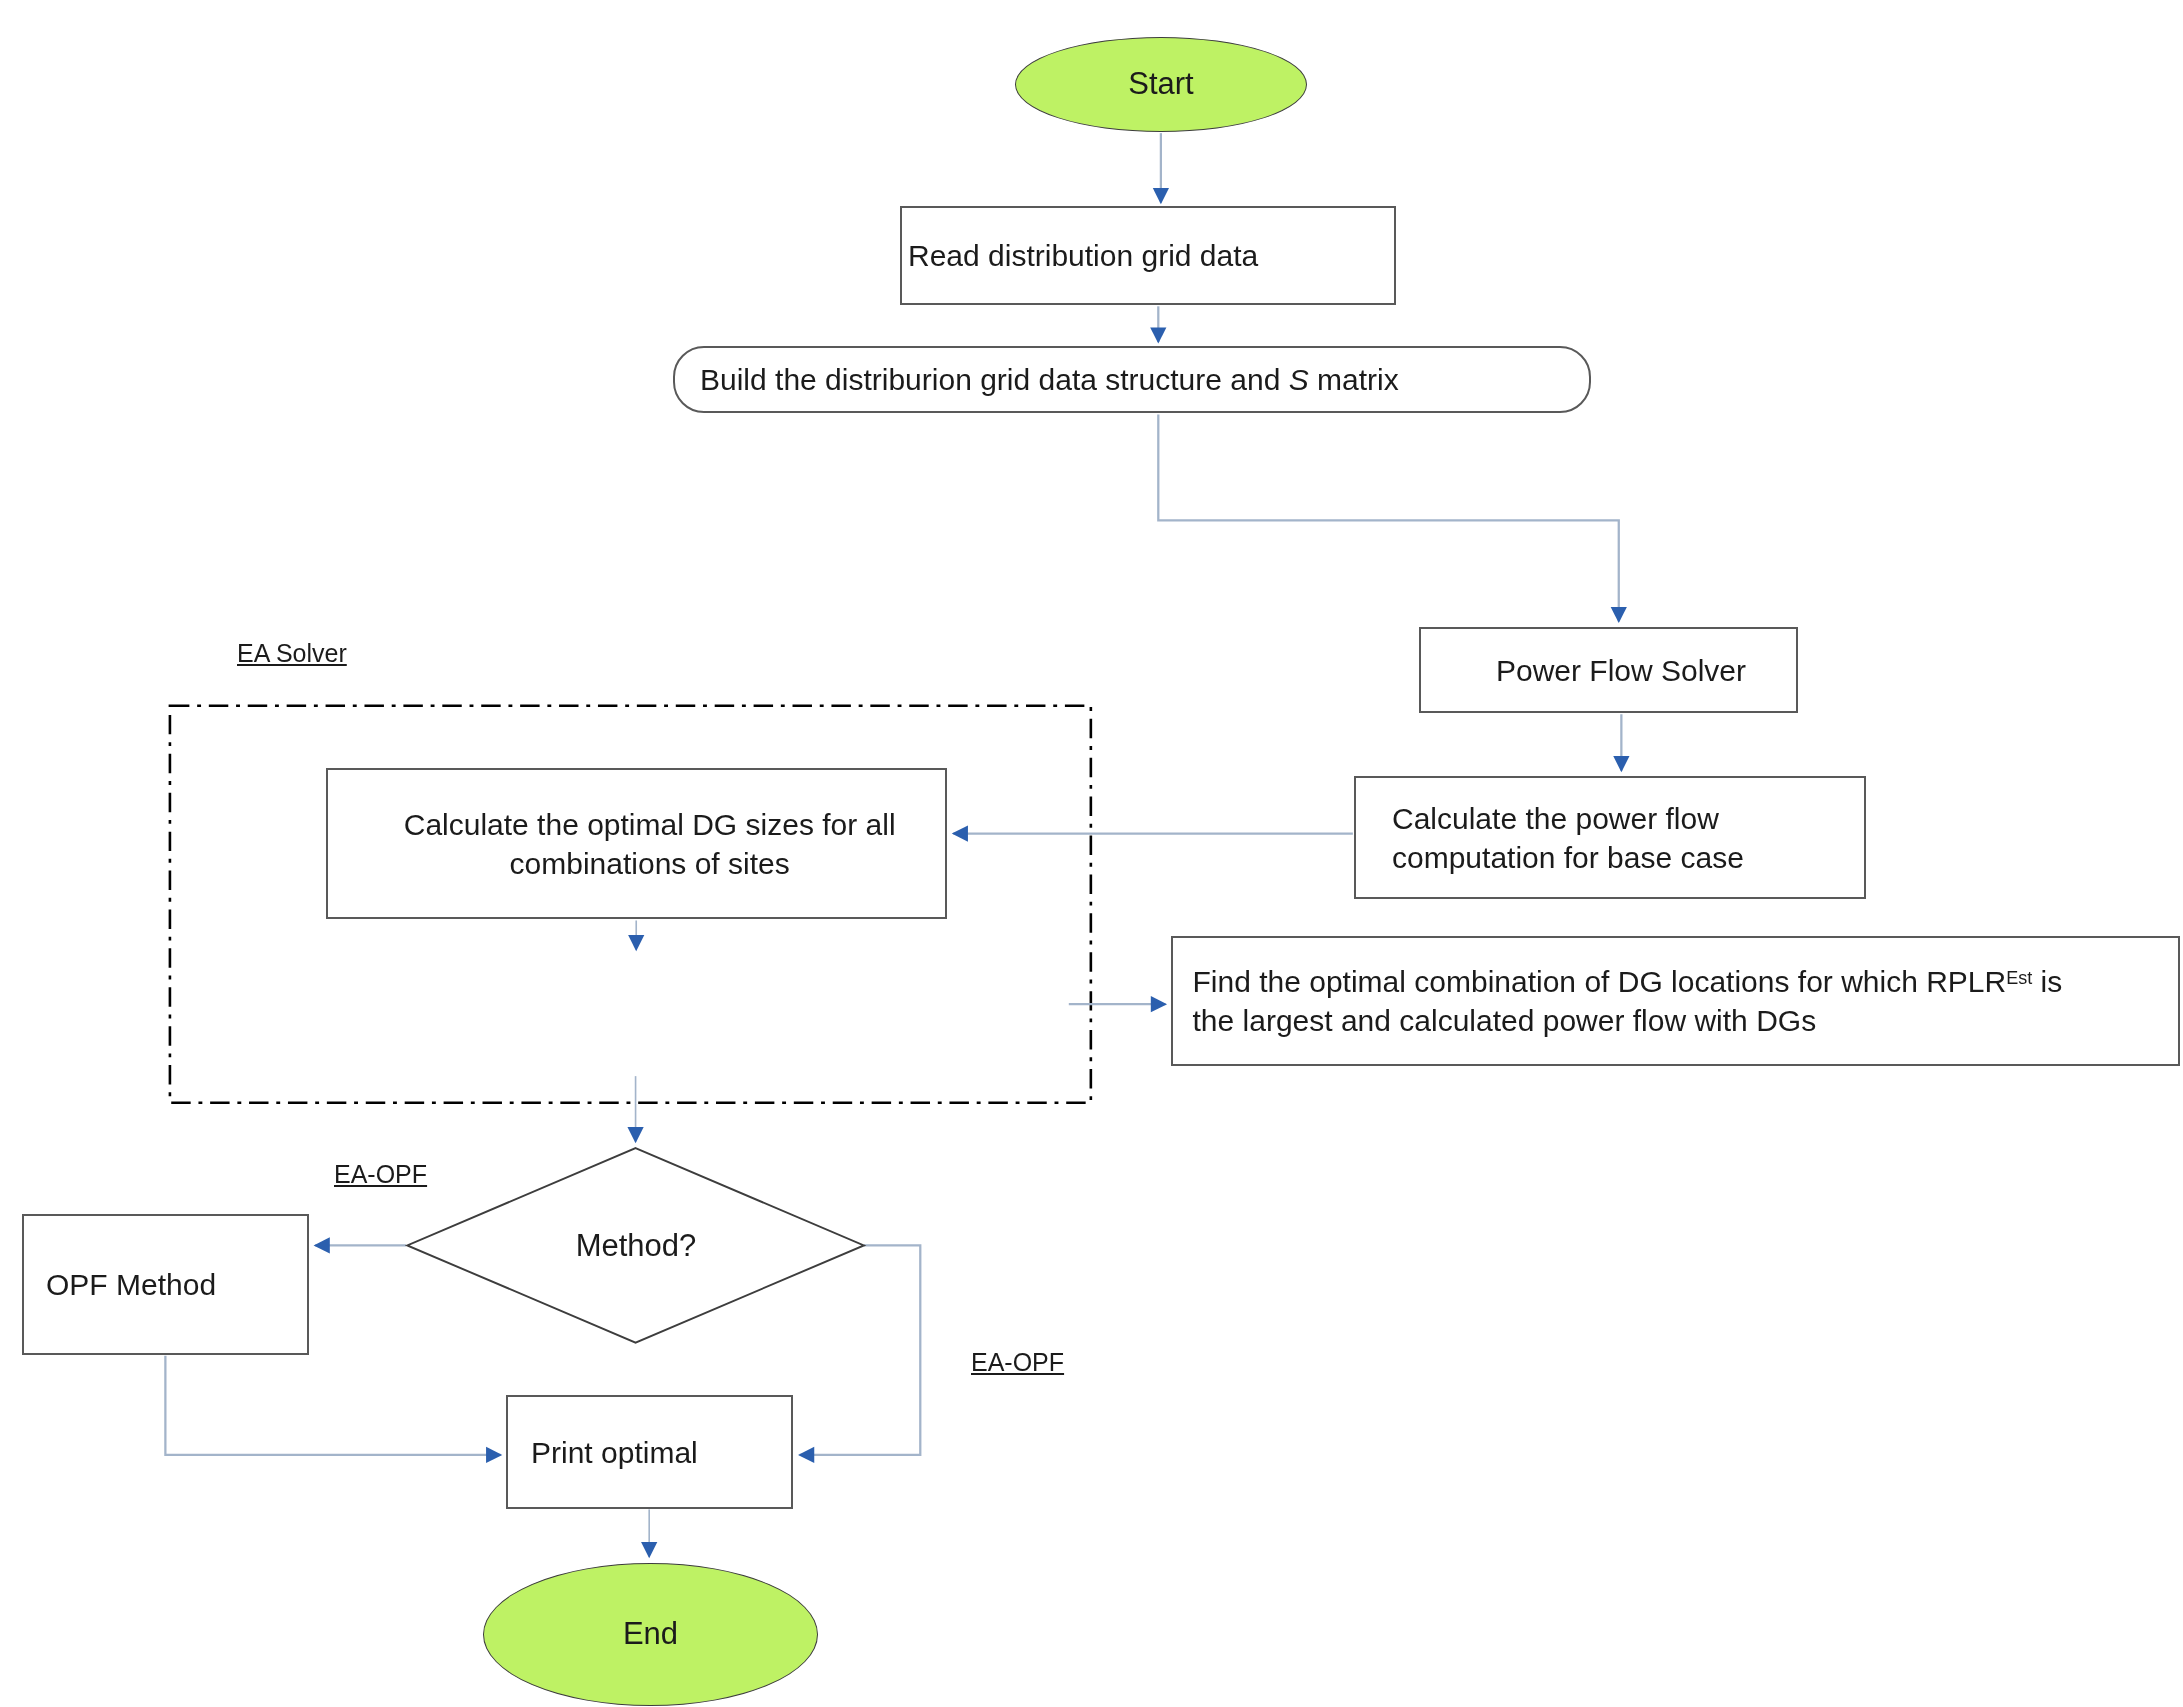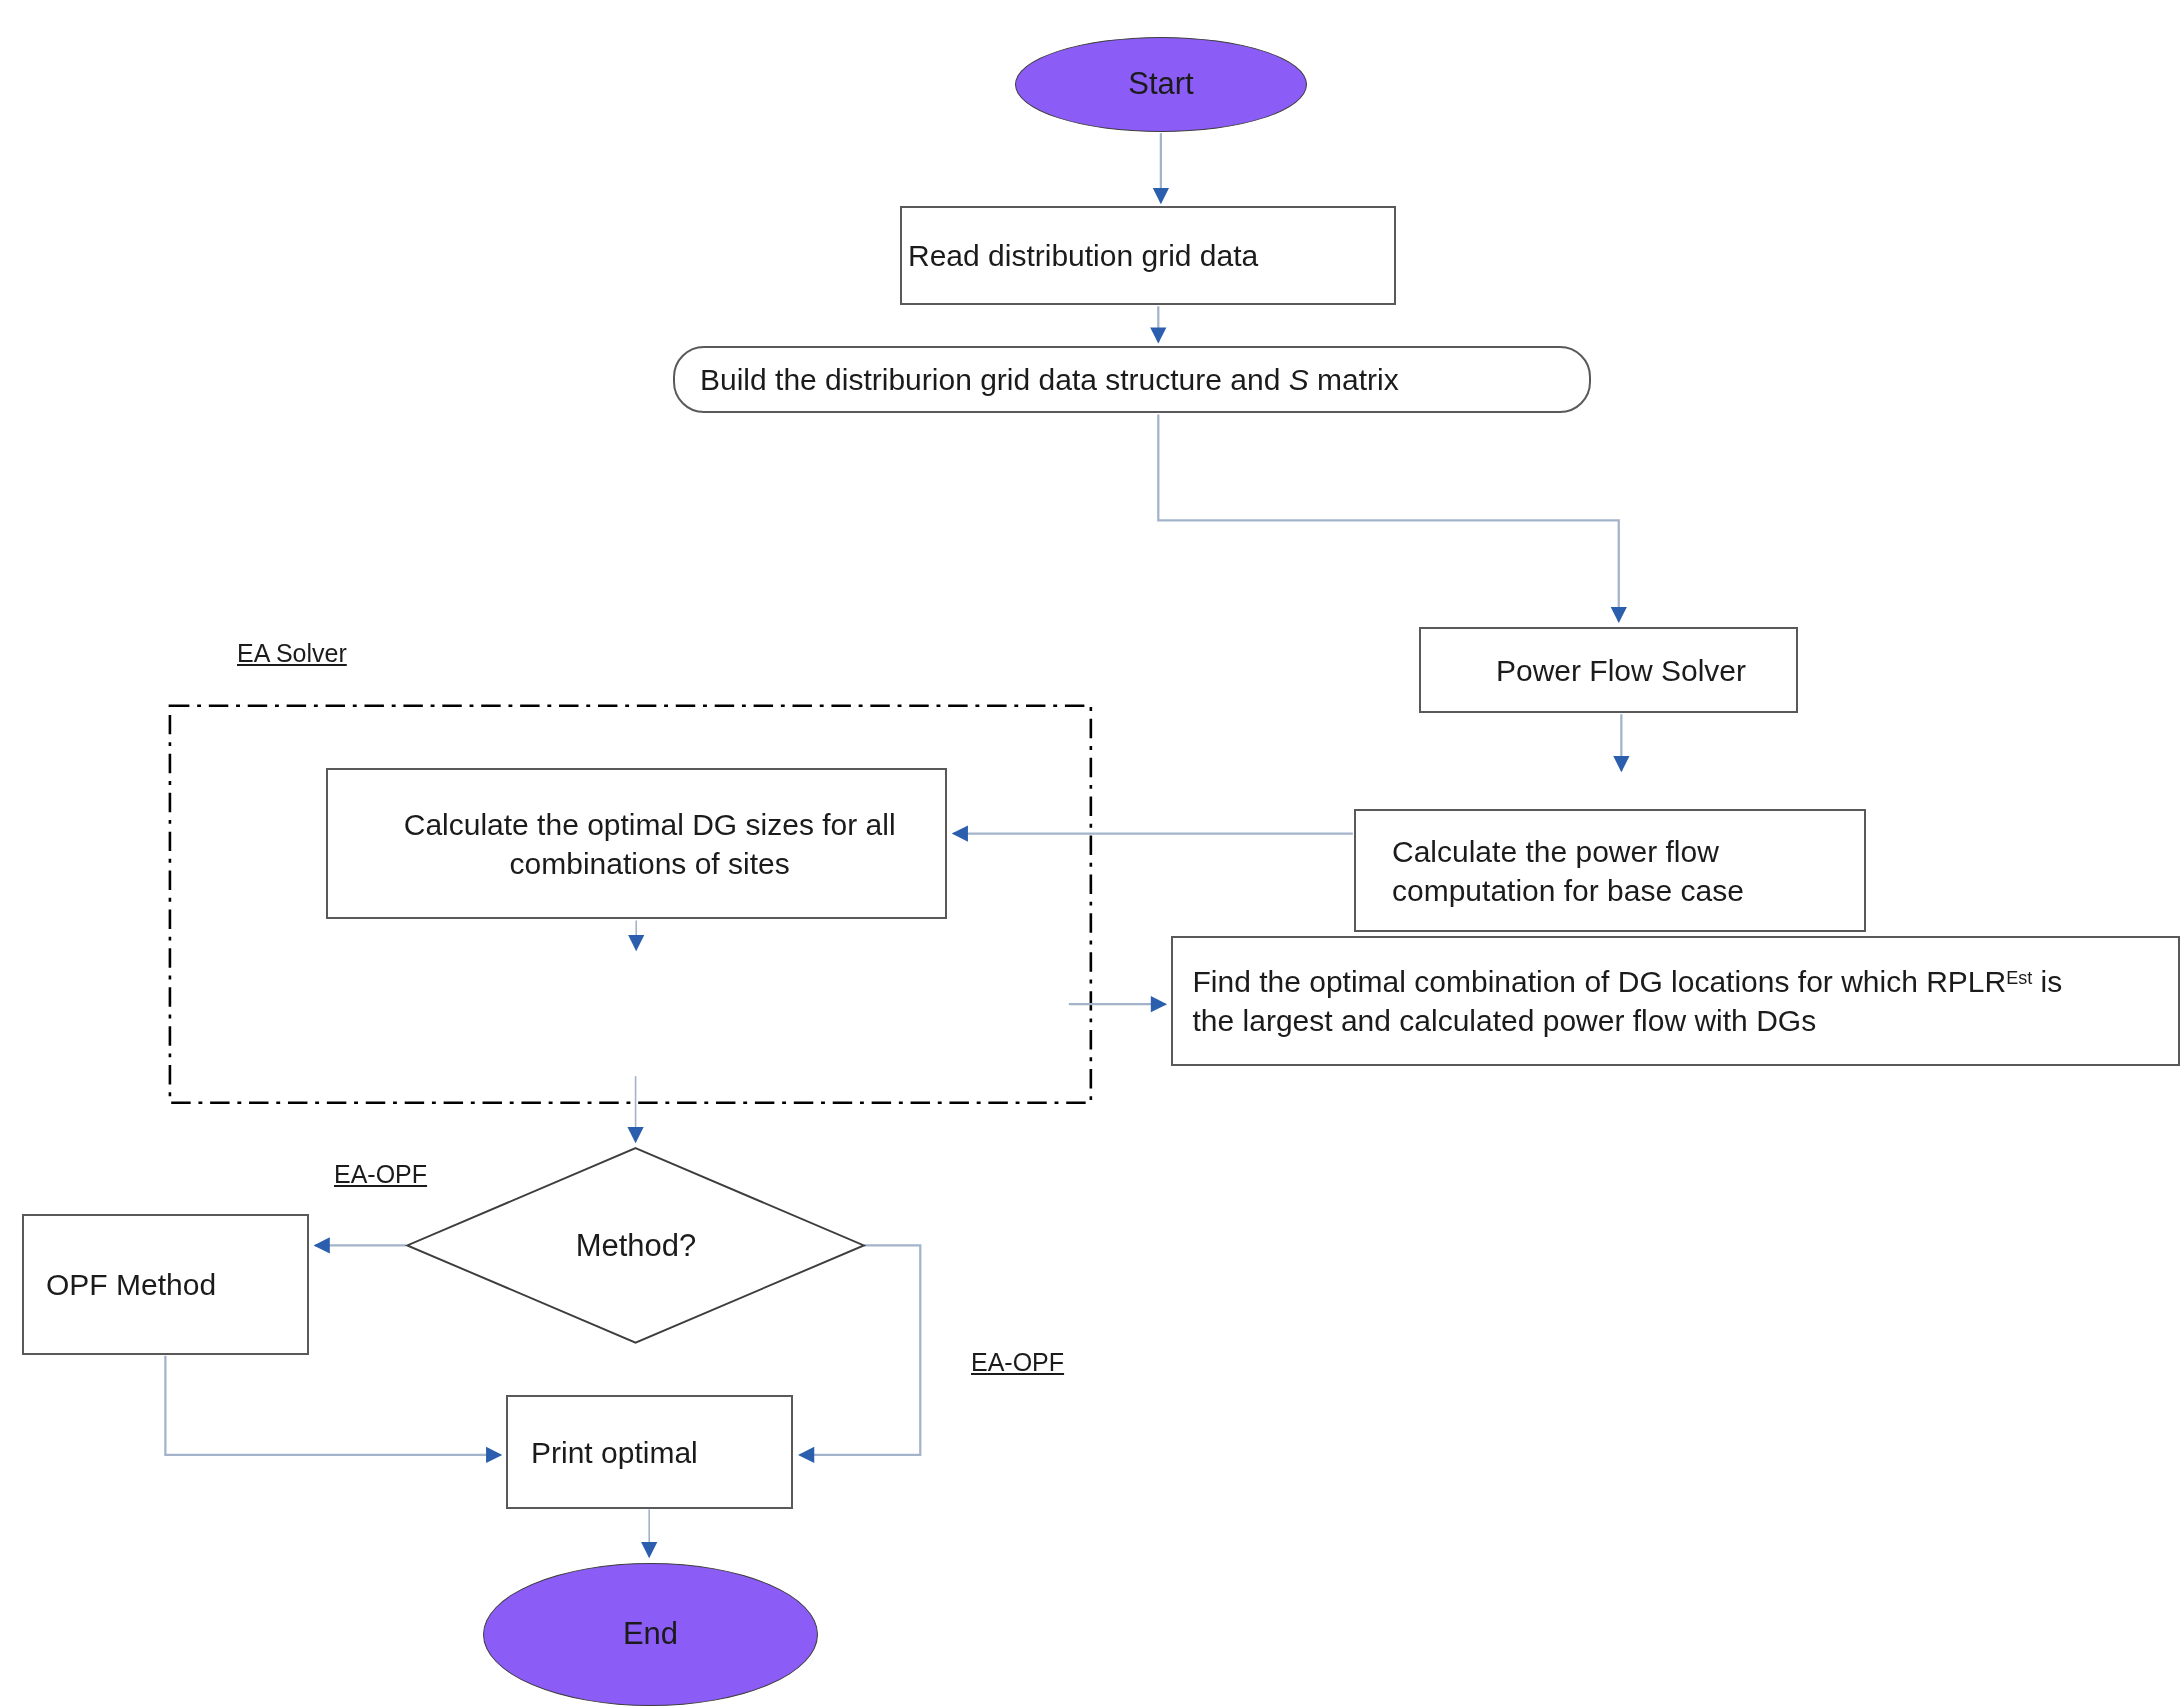--- a/index.html
+++ b/index.html
@@ -31,21 +31,21 @@
     border: 2.6px solid var(--c-box_border);
     font-size: 30px;
     line-height: 1.3;
     color: var(--c-text);
   }
   .terminal {
     border: 1.9px solid var(--c-shape_border);
     border-radius: 50%;
     justify-content: center;
     font-size: 31px;
-    background: #8b5cf6;
+    background: #bef264;
   }
   .plain-label {
     position: absolute;
     z-index: 1;
     background: transparent;
     font-size: 25px;
     color: var(--c-text);
     white-space: nowrap;
     text-decoration: underline;
   }
@@ -59,21 +59,21 @@
     background: transparent;
   }
   .sup { font-size: 0.6em; vertical-align: 0.45em; }
   .it  { font-style: italic; }
 
   
   #n-start { left: 1015px; top: 37px;  width: 292px;  height: 95px; }
   #n-read  { left: 900px; top: 206px; width: 496px;  height: 99px; padding-left: 6px; }
   #n-build { left: 673px; top: 346px; width: 918px; height: 67px; padding-left: 25px; white-space: nowrap; border-radius: 31px; }
   #n-pfs   { left: 1419px; top: 627px; width: 379px;  height: 86px; padding-left: 25px; justify-content: center; }
-  #n-calcpf{ left: 1354px; top: 776px; width: 512px; height: 123px; padding: 0 65px 0 36px; margin-top: 33px; }
+  #n-calcpf{ left: 1354px; top: 776px; width: 512px; height: 123px; padding: 0 65px 0 36px; }
   #n-calcopt{ left: 326px; top: 768px; width: 621px; height: 151px; padding: 0 9.7px 0 36px; text-align: center; }
   #n-rplr  { left: 202px;  top: 955px; width: 865px; height: 120px; padding-left: 23px; }
   #n-find  { left: 1171px; top: 936px; width: 1009px; height: 130px; padding: 0 78px 0 19.5px; }
   #n-opf   { left: 22px;   top: 1214px; width: 287px;  height: 141px; padding-left: 22px; }
   #n-print { left: 506px;  top: 1395px; width: 287px;  height: 114px; padding-left: 23px; }
   #n-end   { left: 483px;  top: 1563px; width: 335px;  height: 143px; }
   #l-easolver { left: 237px;  top: 639px; }
   #l-eaopf-left { left: 334px; top: 1160px; }
   #l-eaopf-right { left: 971px; top: 1348px; }
   #n-method { left: 409px; top: 1197px; width: 454px; height: 97px; }

